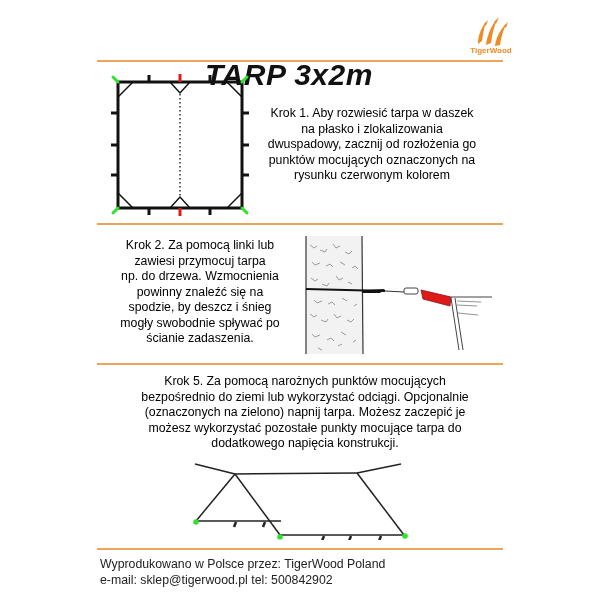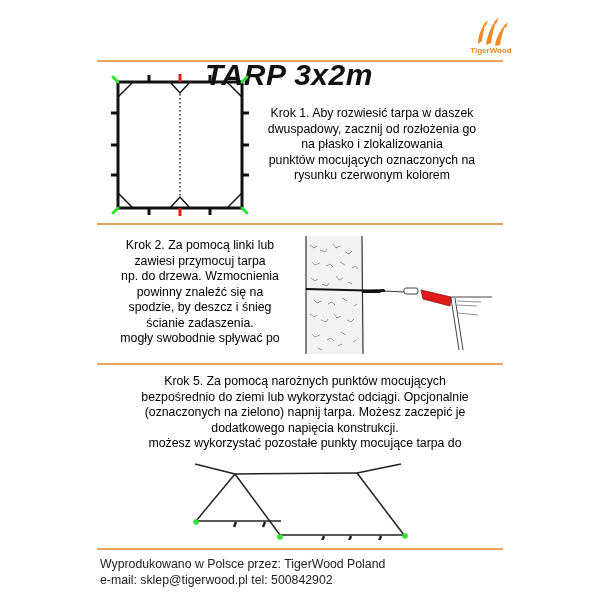--- a/index.html
+++ b/index.html
@@ -80,34 +80,34 @@
       <line x1="113" y1="77" x2="118" y2="82"></line>
       <line x1="247" y1="77" x2="242" y2="82"></line>
       <line x1="113" y1="213" x2="118" y2="208"></line>
       <line x1="247" y1="213" x2="242" y2="208"></line>
     </g>
   </svg>
 </div>
 
 <div class="abs para" style="left:252px; top:106px; width:240px;">
   <div>Krok 1. Aby rozwiesić tarpa w daszek</div>
+  <div>na płasko i zlokalizowania</div>
   <div>dwuspadowy, zacznij od rozłożenia go</div>
-  <div>na płasko i zlokalizowania</div>
   <div>punktów mocujących oznaczonych na</div>
   <div>rysunku czerwonym kolorem</div>
 </div>
 
 <div class="abs para" style="left:100px; top:238px; width:200px;">
   <div>Krok 2. Za pomocą linki lub</div>
   <div>zawiesi przymocuj tarpa</div>
   <div>np. do drzewa. Wzmocnienia</div>
   <div>powinny znaleźć się na</div>
   <div>spodzie, by deszcz i śnieg</div>
+  <div>mogły swobodnie spływać po</div>
   <div>ścianie zadaszenia.</div>
-  <div>mogły swobodnie spływać po</div>
 </div>
 
 <div class="abs" style="left:295px; top:232px; width:205px; height:128px;">
   <svg width="205" height="128" viewBox="295 232 205 128">
 
     <rect x="306" y="236" width="56" height="118" fill="#f2f2f2"></rect>
     <line x1="306" y1="236" x2="306" y2="354" stroke="#333" stroke-width="1.2"></line>
     <line x1="362" y1="236" x2="363" y2="354" stroke="#333" stroke-width="1.2"></line>
     <g stroke="#777" stroke-width="0.7" fill="none">
       <path d="M310 245 l4 3 l3 -2 M320 250 l5 2 l2 -3 M333 244 l3 4 l4 -2 M345 252 l4 2 l3 -3 M312 262 l3 3 l5 -2 M326 266 l4 -2 l3 3 M340 262 l5 3 M352 268 l3 -2 l3 3"></path>
@@ -131,22 +131,22 @@
     </g>
     <line x1="451" y1="298" x2="459" y2="350" stroke="#444" stroke-width="1"></line>
     <line x1="455" y1="298" x2="463" y2="350" stroke="#444" stroke-width="1"></line>
   </svg>
 </div>
 
 <div class="abs para" style="left:110px; top:374px; width:390px;">
   <div>Krok 5. Za pomocą narożnych punktów mocujących</div>
   <div>bezpośrednio do ziemi lub wykorzystać odciągi. Opcjonalnie</div>
   <div>(oznaczonych na zielono) napnij tarpa. Możesz zaczepić je</div>
+  <div>możesz wykorzystać pozostałe punkty mocujące tarpa do</div>
   <div>dodatkowego napięcia konstrukcji.</div>
-  <div>możesz wykorzystać pozostałe punkty mocujące tarpa do</div>
 </div>
 
 <div class="abs" style="left:180px; top:455px; width:240px; height:85px;">
   <svg width="240" height="85" viewBox="180 455 240 85">
     <g stroke="#222" stroke-width="1.5" fill="none">
 
       <line x1="195" y1="464" x2="235" y2="474"></line>
       <line x1="357" y1="473" x2="401" y2="464"></line>
 
       <line x1="235" y1="474" x2="357" y2="473"></line>

